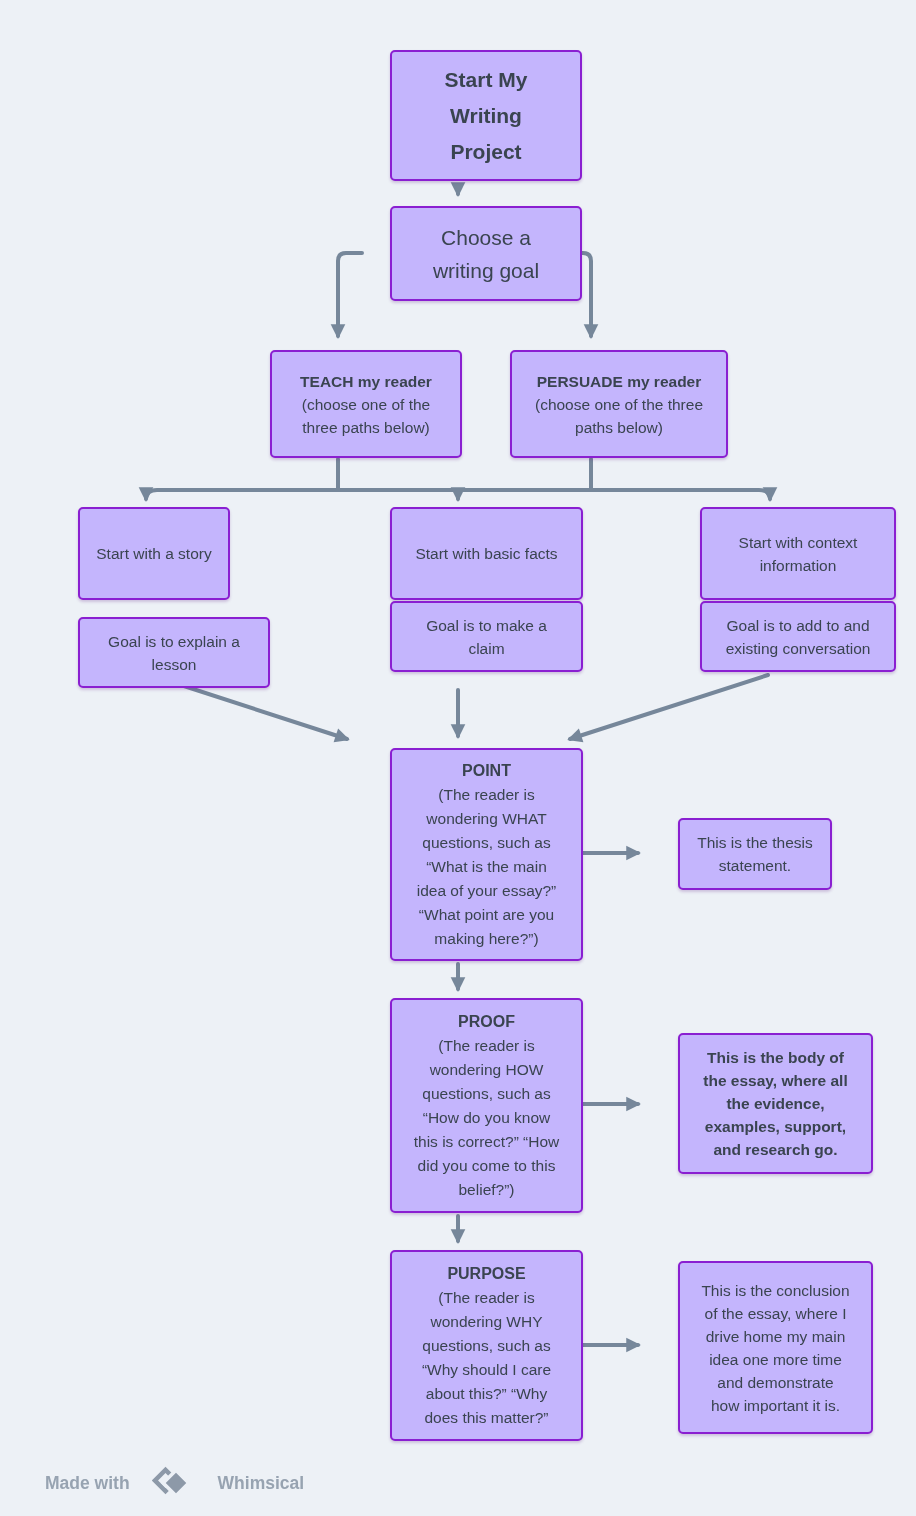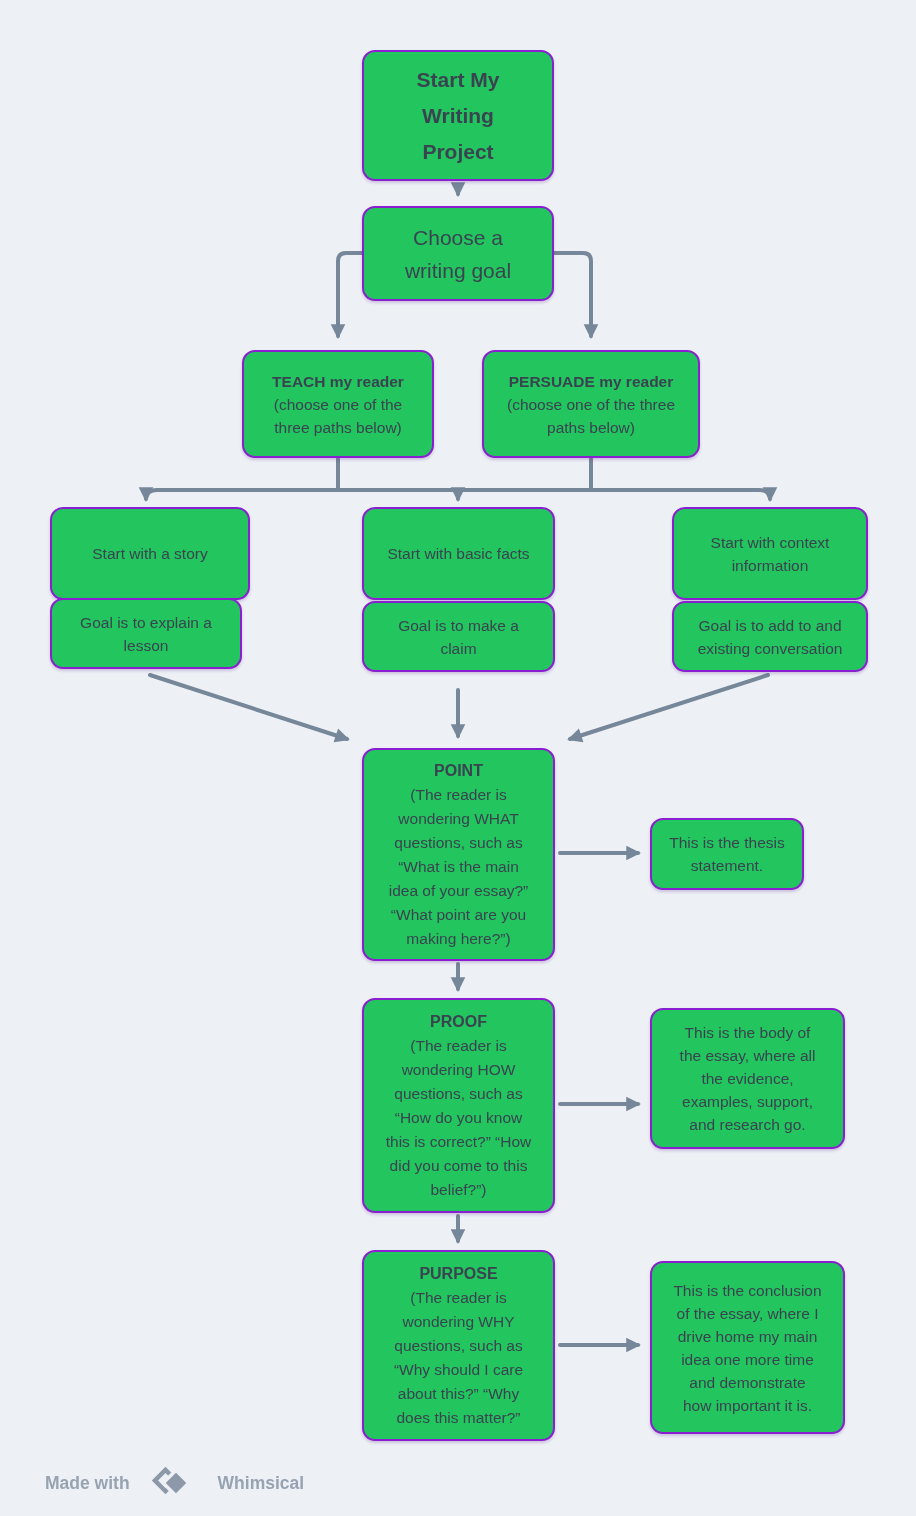--- a/index.html
+++ b/index.html
@@ -6,31 +6,32 @@
   body{
     width:916px;height:1516px;position:relative;overflow:hidden;
     background:#edf1f6;
     font-family:"Liberation Sans", sans-serif;
     color:#3a4450;
   }
   .canvas{position:absolute;inset:0;}
   svg.wires{position:absolute;left:0;top:0;pointer-events:none;}
   .node{
     position:absolute;
-    background:#22c55e;
+    background:#c4b5fd;
     border:2px solid #8a1fd1;
-    border-radius:13px;
+    border-radius:5px;
     box-sizing:border-box;
     display:flex;flex-direction:column;
     align-items:center;justify-content:center;
     text-align:center;
     white-space:pre-line;
     font-size:15.5px;line-height:23px;
     box-shadow:0 2px 3px rgba(90,25,130,0.22);
     padding:4px 6px;
+    margin-left:28px;
   }
   .node .hd{font-weight:bold;display:block;}
   .node.big{font-size:21px;line-height:36px;font-weight:bold;}
   .node.big2{font-size:21px;line-height:33px;font-weight:normal;text-align:center;}
   .node.stage{line-height:24px;}
   .node.stage .hd{font-size:16px;text-align:center;}
   .footer{
     position:absolute;left:45px;top:1463px;height:40px;
     display:flex;align-items:center;gap:20px;
     color:#97a3b1;font-weight:bold;font-size:17.5px;
@@ -83,24 +84,24 @@
     <span>(choose one of the
 three paths below)</span>
   </div>
 
   <div class="node" style="left:482px;top:350px;width:218px;height:108px;">
     <span class="hd">PERSUADE my reader</span>
     <span>(choose one of the three
 paths below)</span>
   </div>
 
-  <div class="node" style="left:50px;top:507px;width:200px;height:93px;">
+  <div class="node" style="left:50px;top:507px;width:152px;height:93px;">
     <span>Start with a story</span>
   </div>
-  <div class="node" style="left:50px;top:598px;width:192px;height:71px;">
+  <div class="node" style="left:50px;top:617px;width:192px;height:71px;">
     <span>Goal is to explain a
 lesson</span>
   </div>
 
   <div class="node" style="left:362px;top:507px;width:193px;height:93px;">
     <span>Start with basic facts</span>
   </div>
   <div class="node" style="left:362px;top:601px;width:193px;height:71px;">
     <span>Goal is to make a
 claim</span>
@@ -135,21 +136,21 @@
     <span class="hd">PROOF</span>
     <span>(The reader is
 wondering HOW
 questions, such as
 “How do you know
 this is correct?” “How
 did you come to this
 belief?”)</span>
   </div>
 
-  <div class="node" style="left:650px;top:1008px;width:195px;height:141px;">
+  <div class="node" style="left:650px;top:1033px;width:195px;height:141px;font-weight:bold;">
     <span>This is the body of
 the essay, where all
 the evidence,
 examples, support,
 and research go.</span>
   </div>
 
   <div class="node stage" style="left:362px;top:1250px;width:193px;height:191px;">
     <span class="hd">PURPOSE</span>
     <span>(The reader is

